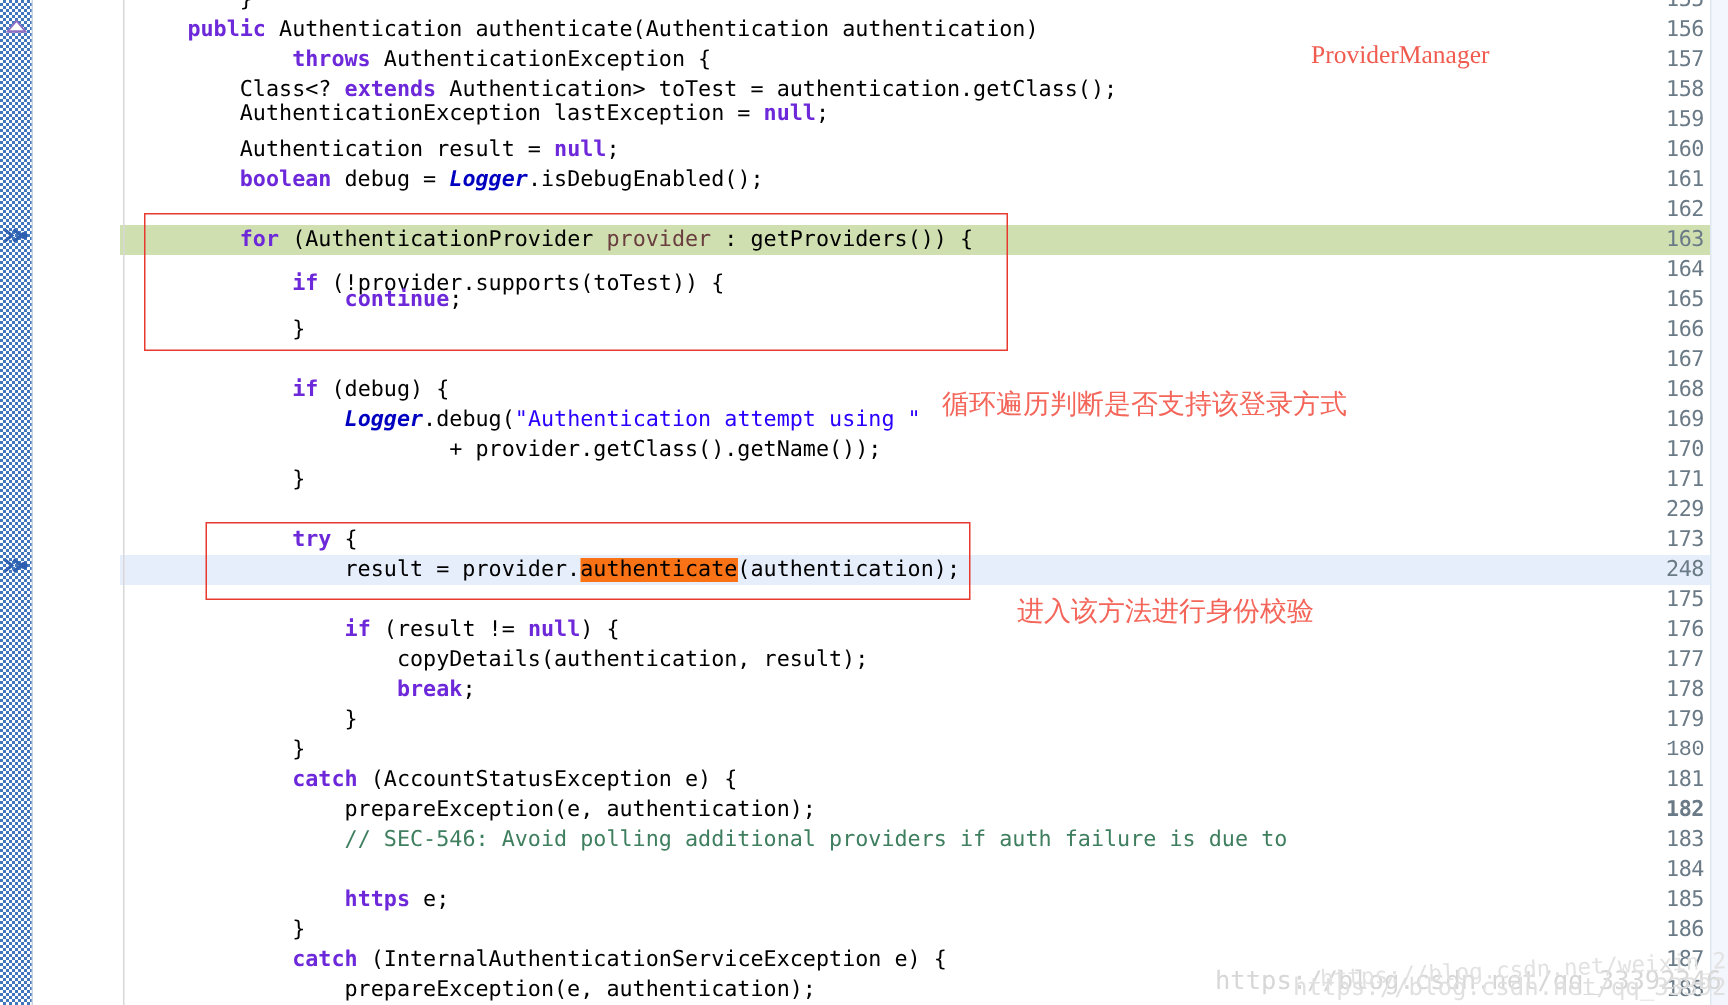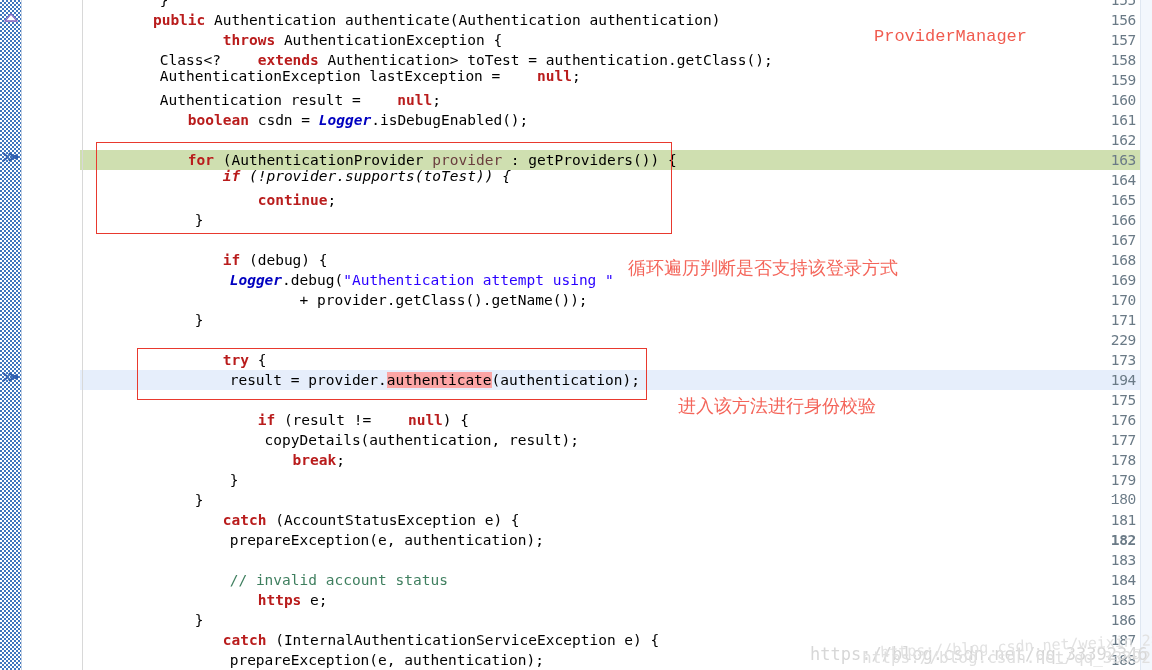--- a/index.html
+++ b/index.html
@@ -123,42 +123,42 @@
     height: 20px;
     line-height: 20px;
     white-space: pre;
     font-family: "DejaVu Sans Mono", "Liberation Mono", monospace;
     font-size: 14.5px;
     color: #000000;
     z-index: 4;
     letter-spacing: 0px;
   }
 
-  .kw   { color: #b91c1c; font-weight: bold; margin-left: 28px; }
+  .kw   { color: #6d28d9; font-weight: bold; }
   .plain{ color: #000000; }
   .var  { color: #6a3e3e; }
   .fld  { color: #0000c0; font-weight: bold; font-style: italic; }
   .str  { color: #2a00ff; }
   .cmt  { color: #3f7f5f; }
-  .sel  { background: #fca5a5; }
+  .sel  { background: #f97316; }
 
   
   .redbox {
     position: absolute;
     border: 1.5px solid #e8392e;
     box-sizing: border-box;
     z-index: 6;
     pointer-events: none;
   }
 
   
   .redtext {
     position: absolute;
     color: #f05b4f;
-    font-family: Liberation Mono, monospace;
+    font-family: Liberation Serif, serif;
     font-size: 17px;
     line-height: 22px;
     white-space: nowrap;
     z-index: 7;
   }
   .redtext.cjk { font-size: 18px; color: #f4655a; }
 
   
   .watermark {
     position: absolute;
@@ -227,21 +227,21 @@
       <div class="lnum" style="top: 170px;">164</div>
       <div class="lnum" style="top: 190px;">165</div>
       <div class="lnum" style="top: 210px;">166</div>
       <div class="lnum" style="top: 230px;">167</div>
       <div class="lnum" style="top: 250px;">168</div>
       <div class="lnum" style="top: 270px;">169</div>
       <div class="lnum" style="top: 290px;">170</div>
       <div class="lnum" style="top: 310px;">171</div>
       <div class="lnum" style="top: 330px;">229</div>
       <div class="lnum" style="top: 350px;">173</div>
-      <div class="lnum" style="top: 370px;">194</div>
+      <div class="lnum" style="top: 370px;">248</div>
       <div class="lnum" style="top: 390px;">175</div>
       <div class="lnum" style="top: 410px;">176</div>
       <div class="lnum" style="top: 430px;">177</div>
       <div class="lnum" style="top: 450px;">178</div>
       <div class="lnum" style="top: 470px;">179</div>
       <div class="lnum" style="top: 490px; font-family: Liberation Mono, monospace;">180</div>
       <div class="lnum" style="top: 510px;">181</div>
       <div class="lnum" style="top: 530px; font-weight: bold;">182</div>
       <div class="lnum" style="top: 550px;">183</div>
       <div class="lnum" style="top: 570px;">184</div>
@@ -250,44 +250,44 @@
       <div class="lnum" style="top: 630px;">187</div>
       <div class="lnum" style="top: 650px;">188</div>
     </div>
   <div id="code-layer">
       <div class="code-line" style="top: -10px;"><span class="plain">        }</span></div>
       <div class="code-line" style="top: 10px;"><span class="plain">    </span><span class="kw">public</span><span class="plain"> Authentication authenticate(Authentication authentication)</span></div>
       <div class="code-line" style="top: 30px;"><span class="plain">            </span><span class="kw">throws</span><span class="plain"> AuthenticationException {</span></div>
       <div class="code-line" style="top: 50px;"><span class="plain">        Class&lt;? </span><span class="kw">extends</span><span class="plain"> Authentication&gt; toTest = authentication.getClass();</span></div>
       <div class="code-line" style="top: 66px;"><span class="plain">        AuthenticationException lastException = </span><span class="kw">null</span><span class="plain">;</span></div>
       <div class="code-line" style="top: 90px;"><span class="plain">        Authentication result = </span><span class="kw">null</span><span class="plain">;</span></div>
-      <div class="code-line" style="top: 110px;"><span class="plain">        </span><span class="kw">boolean</span><span class="plain"> csdn = </span><span class="fld">Logger</span><span class="plain">.isDebugEnabled();</span></div>
+      <div class="code-line" style="top: 110px;"><span class="plain">        </span><span class="kw">boolean</span><span class="plain"> debug = </span><span class="fld">Logger</span><span class="plain">.isDebugEnabled();</span></div>
       <div class="code-line" style="top: 130px;"><span class="plain"></span></div>
       <div class="code-line" style="top: 150px;"><span class="plain">        </span><span class="kw">for</span><span class="plain"> (AuthenticationProvider </span><span class="var">provider</span><span class="plain"> : getProviders()) {</span></div>
-      <div class="code-line" style="top: 166px; font-style: italic;"><span class="plain">            </span><span class="kw">if</span><span class="plain"> (!provider.supports(toTest)) {</span></div>
+      <div class="code-line" style="top: 179px;"><span class="plain">            </span><span class="kw">if</span><span class="plain"> (!provider.supports(toTest)) {</span></div>
       <div class="code-line" style="top: 190px;"><span class="plain">                </span><span class="kw">continue</span><span class="plain">;</span></div>
       <div class="code-line" style="top: 210px;"><span class="plain">            }</span></div>
       <div class="code-line" style="top: 230px;"><span class="plain"></span></div>
       <div class="code-line" style="top: 250px;"><span class="plain">            </span><span class="kw">if</span><span class="plain"> (debug) {</span></div>
       <div class="code-line" style="top: 270px;"><span class="plain">                </span><span class="fld">Logger</span><span class="plain">.debug(</span><span class="str">"Authentication attempt using "</span></div>
       <div class="code-line" style="top: 290px;"><span class="plain">                        + provider.getClass().getName());</span></div>
       <div class="code-line" style="top: 310px;"><span class="plain">            }</span></div>
       <div class="code-line" style="top: 330px;"><span class="plain"></span></div>
       <div class="code-line" style="top: 350px;"><span class="plain">            </span><span class="kw">try</span><span class="plain"> {</span></div>
       <div class="code-line" style="top: 370px;"><span class="plain">                result = provider.</span><span class="sel">authenticate</span><span class="plain">(authentication);</span></div>
       <div class="code-line" style="top: 390px;"><span class="plain"></span></div>
       <div class="code-line" style="top: 410px;"><span class="plain">                </span><span class="kw">if</span><span class="plain"> (result != </span><span class="kw">null</span><span class="plain">) {</span></div>
       <div class="code-line" style="top: 430px;"><span class="plain">                    copyDetails(authentication, result);</span></div>
       <div class="code-line" style="top: 450px;"><span class="plain">                    </span><span class="kw">break</span><span class="plain">;</span></div>
       <div class="code-line" style="top: 470px;"><span class="plain">                }</span></div>
       <div class="code-line" style="top: 490px;"><span class="plain">            }</span></div>
       <div class="code-line" style="top: 510px; text-align: center;"><span class="plain">            </span><span class="kw">catch</span><span class="plain"> (AccountStatusException e) {</span></div>
       <div class="code-line" style="top: 530px;"><span class="plain">                prepareException(e, authentication);</span></div>
-      <div class="code-line" style="top: 550px;"><span class="plain">                </span></div>
-      <div class="code-line" style="top: 570px;"><span class="plain">                </span><span class="cmt">// invalid account status</span></div>
+      <div class="code-line" style="top: 550px;"><span class="plain">                </span><span class="cmt">// SEC-546: Avoid polling additional providers if auth failure is due to</span></div>
+      <div class="code-line" style="top: 570px;"><span class="plain">                </span></div>
       <div class="code-line" style="top: 590px;"><span class="plain">                </span><span class="kw">https</span><span class="plain"> e;</span></div>
       <div class="code-line" style="top: 610px;"><span class="plain">            }</span></div>
       <div class="code-line" style="top: 630px; text-align: center;"><span class="plain">            </span><span class="kw">catch</span><span class="plain"> (InternalAuthenticationServiceException e) {</span></div>
       <div class="code-line" style="top: 650px;"><span class="plain">                prepareException(e, authentication);</span></div>
     </div>
 
   <div class="redbox" style="left:96px; top:142px; width:576px; height:92px;"></div>
   <div class="redbox" style="left:137px; top:348px; width:510px; height:52px;"></div>
 
   <div class="redtext" style="left:874px; top:26px;">ProviderManager</div>

